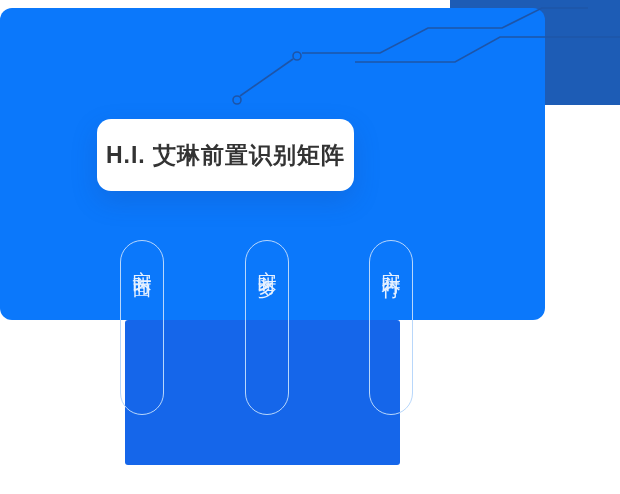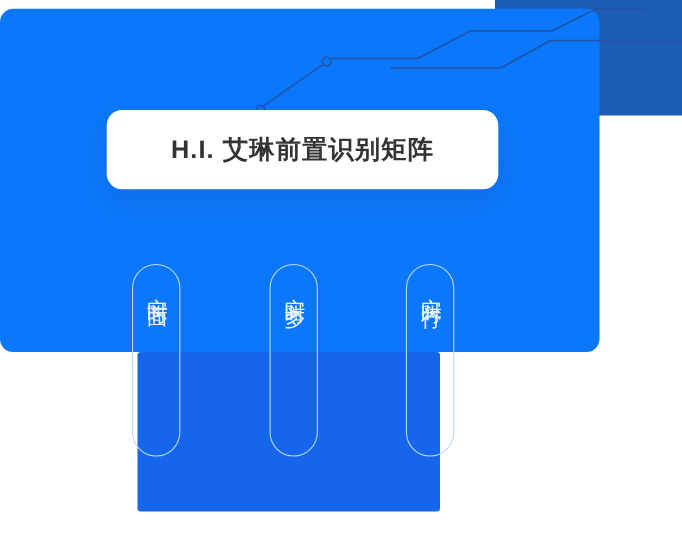--- a/index.html
+++ b/index.html
@@ -42,21 +42,21 @@
     position:absolute;
     left:0; top:0; width:620px; height:320px;
     z-index:4;
     pointer-events:none;
   }
   .circuit * { stroke:var(--circuit-line,#1e55a8); fill:none; stroke-width:1.6; }
 
   
   .title-card {
     position:absolute;
-    left:97px; top:100px; width:356px; height:72px;
+    left:97px; top:119px; width:257px; height:72px;
     background:#ffffff;
     border-radius:14px;
     box-shadow:0 10px 26px rgba(30,70,150,0.22);
     display:flex; align-items:center; justify-content:center;
     z-index:5;
   }
   .title-card span {
     font-size:23px;
     font-weight:600;
     color:var(--card-text,#333333);

